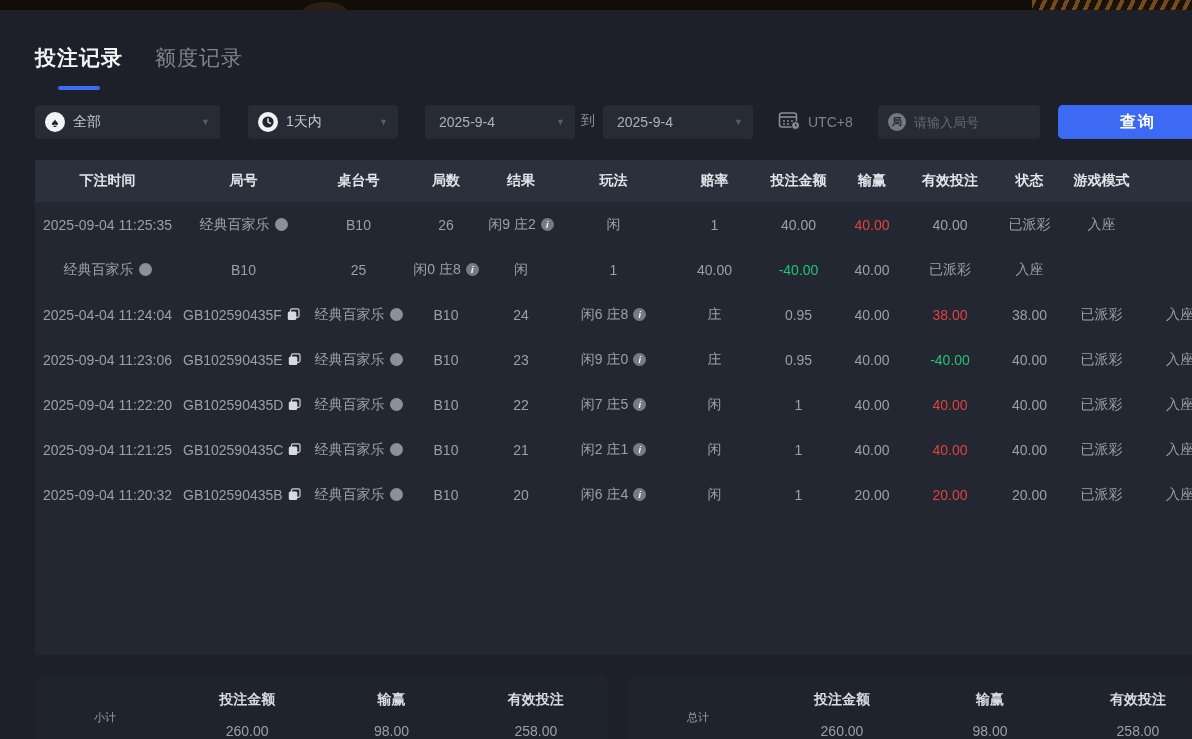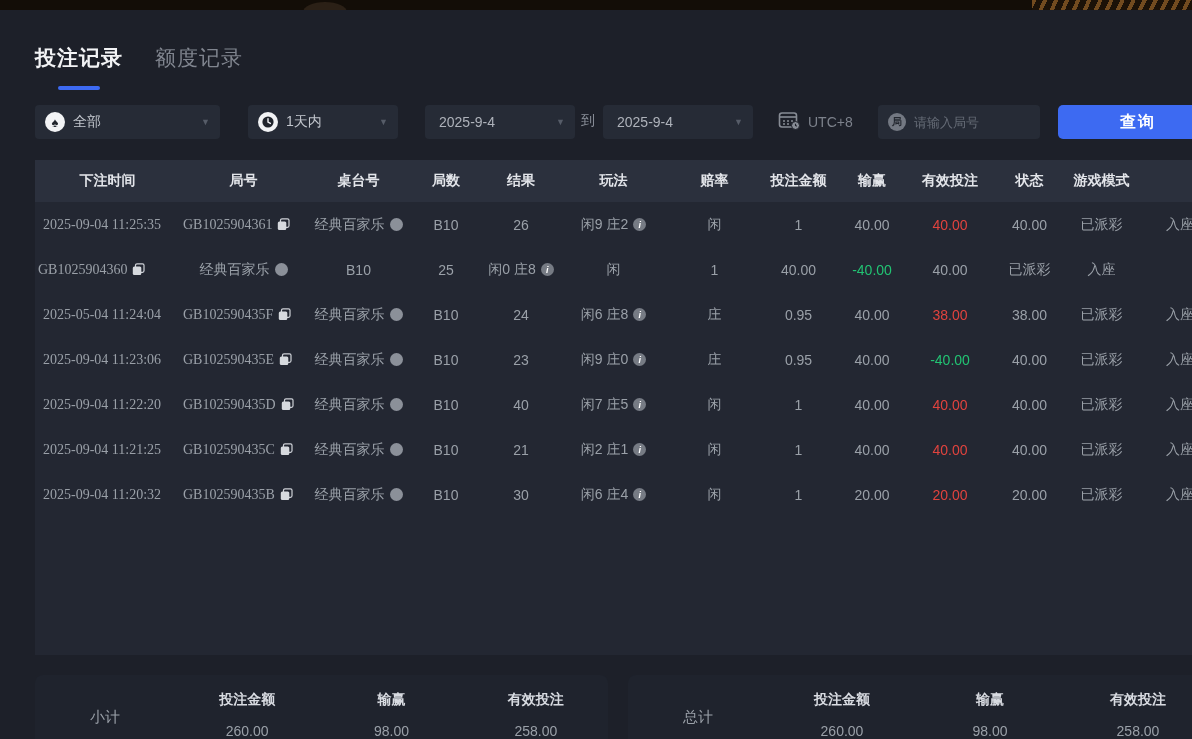--- a/index.html
+++ b/index.html
@@ -57,37 +57,37 @@
   .table-wrap { position:absolute; top:150px; left:35px; right:0; height:495px;
         background:#232732; overflow:hidden; }
   .thead, .tr { display:grid;
     grid-template-columns:145px 127px 103px 72px 78px 107px 95px 73px 74px 82px 77px 67px 90px; }
   .thead { height:42px; background:#2b303d; }
   .th { display:flex; align-items:center; justify-content:center; color:#e3e5ea;
         font-size:14px; font-weight:bold; white-space:nowrap; }
   .tr { height:45px; }
   .td { display:flex; align-items:center; justify-content:center; color:#9aa0a8;
         font-size:14px; white-space:nowrap; gap:5px; }
-  .td.left { justify-content:flex-start;font-family:Liberation Serif, serif; }
+  .td.left { justify-content:flex-start; }
   .td.col0 { padding-left:8px; }
   .td.col1 { padding-left:3px; }
   .red { color:#e0433e; }
   .green { color:#22c373; }
   .dot { width:13px; height:13px; border-radius:50%; background:#8b9099; }
   .info-ic { width:13px; height:13px; border-radius:50%; background:#767b84; color:#fff;
         font-size:9px; font-weight:bold; font-style:italic; display:flex; align-items:center;
         justify-content:center; cursor:pointer; }
   .copy-ic { display:inline-flex; cursor:pointer; }
 
   
   .summary-box { position:absolute; top:665px; height:84px; background:#1f232d;
         border-radius:8px 8px 0 0; display:flex; align-items:center; }
   .summary-box.left { left:35px; width:573px; }
   .summary-box.right { left:628px; width:584px; }
-  .sum-title { width:140px; text-align:center; color:#9aa0a8; font-size:15px; }
+  .sum-title { width:140px; text-align:center; color:#9aa0a8; font-size:11px; }
   .stat { flex:1; text-align:center; margin-top:-4px; }
   .stat .s-label { color:#d8dbe1; font-size:14px; font-weight:bold; }
   .stat .s-value { margin-top:14px; color:#9aa0a8; font-size:14px; }
 </style>
 </head>
 <body>
 
 <div class="app">
   <div class="top-strip">
     <div class="bump"></div>
@@ -164,77 +164,59 @@
           <div class="th col7">赔率</div>
           <div class="th col8">投注金额</div>
           <div class="th col9">输赢</div>
           <div class="th col10">有效投注</div>
           <div class="th col11">状态</div>
           <div class="th col12">游戏模式</div>
         </div>
       <div>
           <div class="tr">
     <div class="td col0 left">2025-09-04 11:25:35</div>
-    <div class="td col1 left">
-      <span>GB1025904361</span>
-      <span class="copy-ic">
-        <svg width="13" height="13" viewBox="0 0 13 13">
-          <rect x="3.5" y="0.8" width="8.5" height="8.5" rx="1.5" fill="none" stroke="#cfd2d8" stroke-width="1.2"></rect>
-          <rect x="0.8" y="3.5" width="8.5" height="8.5" rx="1.5" fill="#d6d9de"></rect>
-        </svg>
-      </span>
-    </div>
     <div class="td col2">
       <span>经典百家乐</span>
       <span class="dot"></span>
     </div>
     <div class="td col3">B10</div>
     <div class="td col4">26</div>
     <div class="td col5">
       <span>闲9 庄2</span>
       <span class="info-ic">i</span>
     </div>
     <div class="td col6">闲</div>
     <div class="td col7">1</div>
     <div class="td col8">40.00</div>
     <div class="td col9 red">40.00</div>
     <div class="td col10">40.00</div>
     <div class="td col11">已派彩</div>
     <div class="td col12">入座</div>
   </div>
           <div class="tr">
-    <div class="td col1 left">
-      <span>GB1025904360</span>
-      <span class="copy-ic">
-        <svg width="13" height="13" viewBox="0 0 13 13">
-          <rect x="3.5" y="0.8" width="8.5" height="8.5" rx="1.5" fill="none" stroke="#cfd2d8" stroke-width="1.2"></rect>
-          <rect x="0.8" y="3.5" width="8.5" height="8.5" rx="1.5" fill="#d6d9de"></rect>
-        </svg>
-      </span>
-    </div>
     <div class="td col2">
       <span>经典百家乐</span>
       <span class="dot"></span>
     </div>
     <div class="td col3">B10</div>
     <div class="td col4">25</div>
     <div class="td col5">
       <span>闲0 庄8</span>
       <span class="info-ic">i</span>
     </div>
     <div class="td col6">闲</div>
     <div class="td col7">1</div>
     <div class="td col8">40.00</div>
     <div class="td col9 green">-40.00</div>
     <div class="td col10">40.00</div>
     <div class="td col11">已派彩</div>
     <div class="td col12">入座</div>
   </div>
           <div class="tr">
-    <div class="td col0 left">2025-05-04 11:24:04</div>
+    <div class="td col0 left">2025-04-04 11:24:04</div>
     <div class="td col1 left">
       <span>GB102590435F</span>
       <span class="copy-ic">
         <svg width="13" height="13" viewBox="0 0 13 13">
           <rect x="3.5" y="0.8" width="8.5" height="8.5" rx="1.5" fill="none" stroke="#cfd2d8" stroke-width="1.2"></rect>
           <rect x="0.8" y="3.5" width="8.5" height="8.5" rx="1.5" fill="#d6d9de"></rect>
         </svg>
       </span>
     </div>
     <div class="td col2">
@@ -293,21 +275,21 @@
           <rect x="3.5" y="0.8" width="8.5" height="8.5" rx="1.5" fill="none" stroke="#cfd2d8" stroke-width="1.2"></rect>
           <rect x="0.8" y="3.5" width="8.5" height="8.5" rx="1.5" fill="#d6d9de"></rect>
         </svg>
       </span>
     </div>
     <div class="td col2">
       <span>经典百家乐</span>
       <span class="dot"></span>
     </div>
     <div class="td col3">B10</div>
-    <div class="td col4">40</div>
+    <div class="td col4">22</div>
     <div class="td col5">
       <span>闲7 庄5</span>
       <span class="info-ic">i</span>
     </div>
     <div class="td col6">闲</div>
     <div class="td col7">1</div>
     <div class="td col8">40.00</div>
     <div class="td col9 red">40.00</div>
     <div class="td col10">40.00</div>
     <div class="td col11">已派彩</div>
@@ -351,21 +333,21 @@
           <rect x="3.5" y="0.8" width="8.5" height="8.5" rx="1.5" fill="none" stroke="#cfd2d8" stroke-width="1.2"></rect>
           <rect x="0.8" y="3.5" width="8.5" height="8.5" rx="1.5" fill="#d6d9de"></rect>
         </svg>
       </span>
     </div>
     <div class="td col2">
       <span>经典百家乐</span>
       <span class="dot"></span>
     </div>
     <div class="td col3">B10</div>
-    <div class="td col4">30</div>
+    <div class="td col4">20</div>
     <div class="td col5">
       <span>闲6 庄4</span>
       <span class="info-ic">i</span>
     </div>
     <div class="td col6">闲</div>
     <div class="td col7">1</div>
     <div class="td col8">20.00</div>
     <div class="td col9 red">20.00</div>
     <div class="td col10">20.00</div>
     <div class="td col11">已派彩</div>

